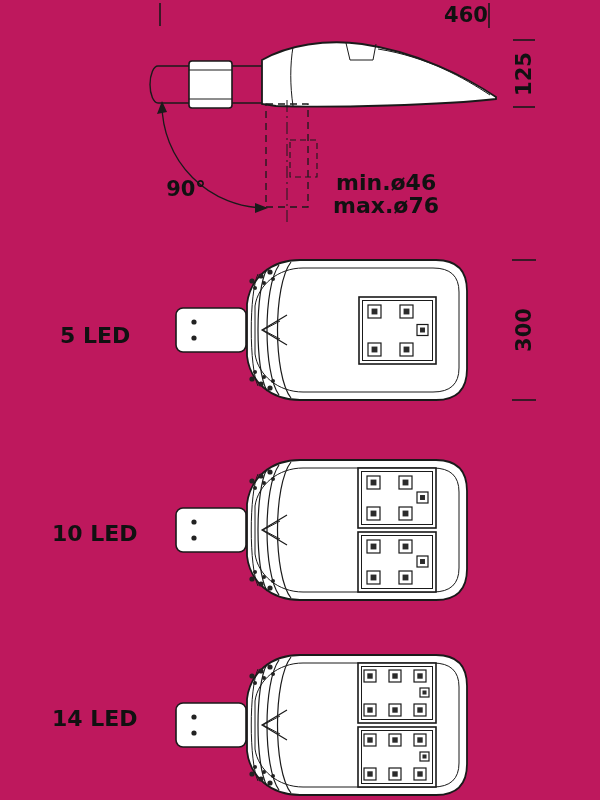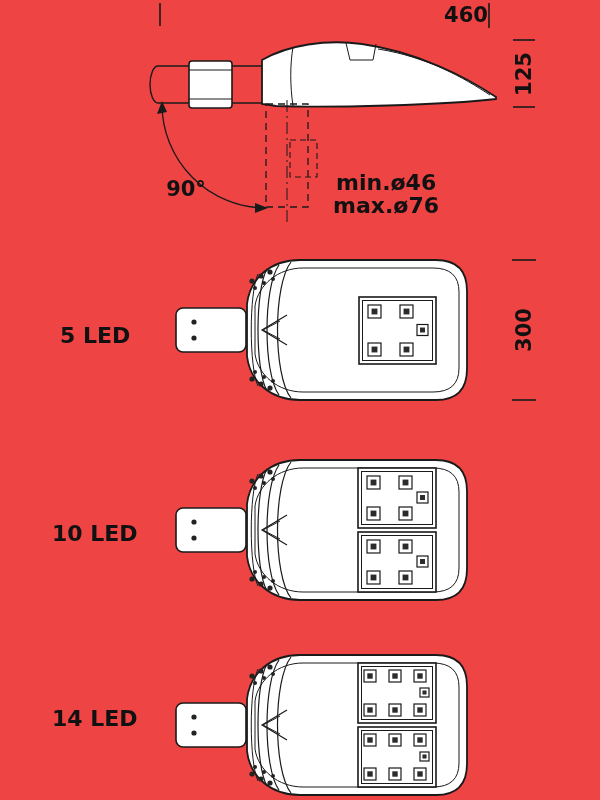--- a/index.html
+++ b/index.html
@@ -1,16 +1,16 @@
 <!DOCTYPE html>
 <html><head>
 <meta charset="utf-8">
 <style>
   html,body{margin:0;padding:0;background:#ffffff;}
-  .canvas{width:600px;height:800px;background:#ef4444;position:relative;overflow:hidden;
+  .canvas{width:600px;height:800px;background:#be185d;position:relative;overflow:hidden;
           font-family:"DejaVu Sans", sans-serif;}
   svg{display:block;}
   text.dim{font-family:"DejaVu Sans", sans-serif;font-size:21px;font-weight:bold;fill:#111;}
   text.big{font-family:"DejaVu Sans", sans-serif;font-size:22px;font-weight:bold;fill:#111;}
   text.lbl{font-family:"DejaVu Sans", sans-serif;font-size:22px;font-weight:bold;fill:#111;}
 </style>
 </head>
 <body>
 
 <div class="canvas">

